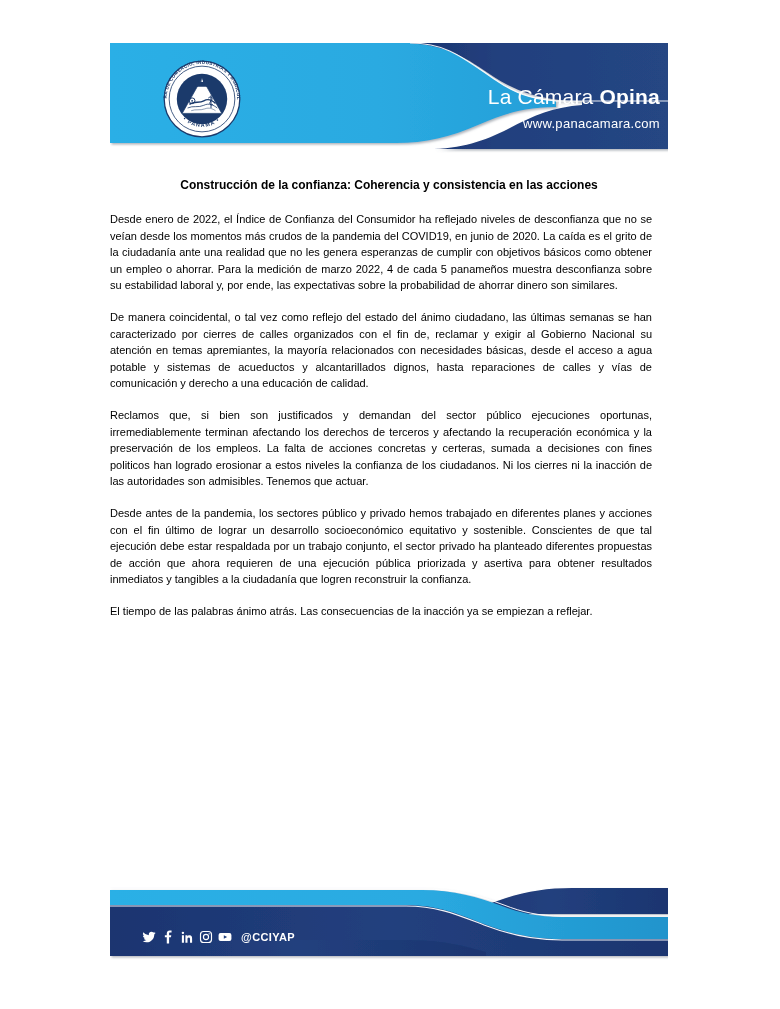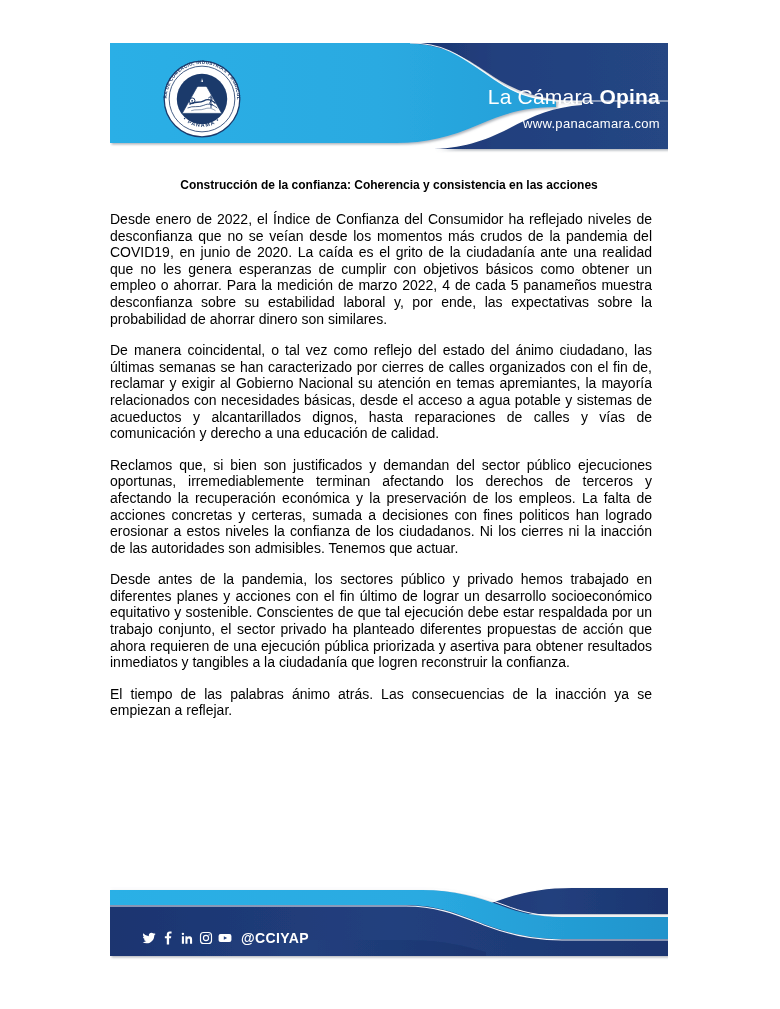--- a/index.html
+++ b/index.html
@@ -78,21 +78,21 @@
   }
   .doc-title {
     font-size: 12px;
     font-weight: 700;
     text-align: center;
     line-height: 15px;
     margin: 0 0 18px 0;
     color: #000;
   }
   .para {
-    font-size: 14px;
+    font-size: 11px;
     line-height: 16.6px;
     text-align: justify;
     text-justify: inter-word;
     margin: 0 16px 15px 0;
     color: #000;
     hyphens: none;
   }
   .para:last-child { margin-bottom: 0; }
 
   
@@ -117,21 +117,21 @@
   .social-ico {
     display: inline-flex;
     align-items: center;
     justify-content: center;
     width: 14px;
     height: 14px;
   }
   .social-ico svg { display: block; }
   .social-handle {
     color: #ffffff;
-    font-size: 14px;
+    font-size: 11px;
     font-weight: 700;
     letter-spacing: 0.4px;
     margin-left: 4px;
     white-space: nowrap;
   }
 </style>
 </head>
 <body>
 
 <div class="page">

